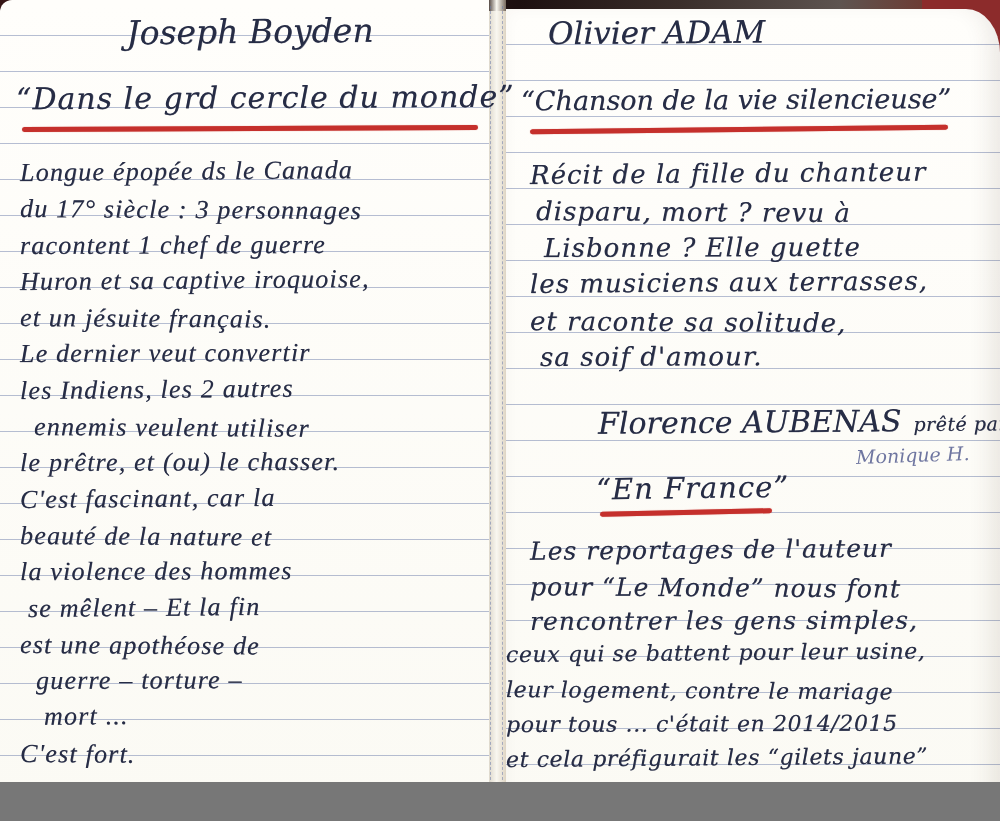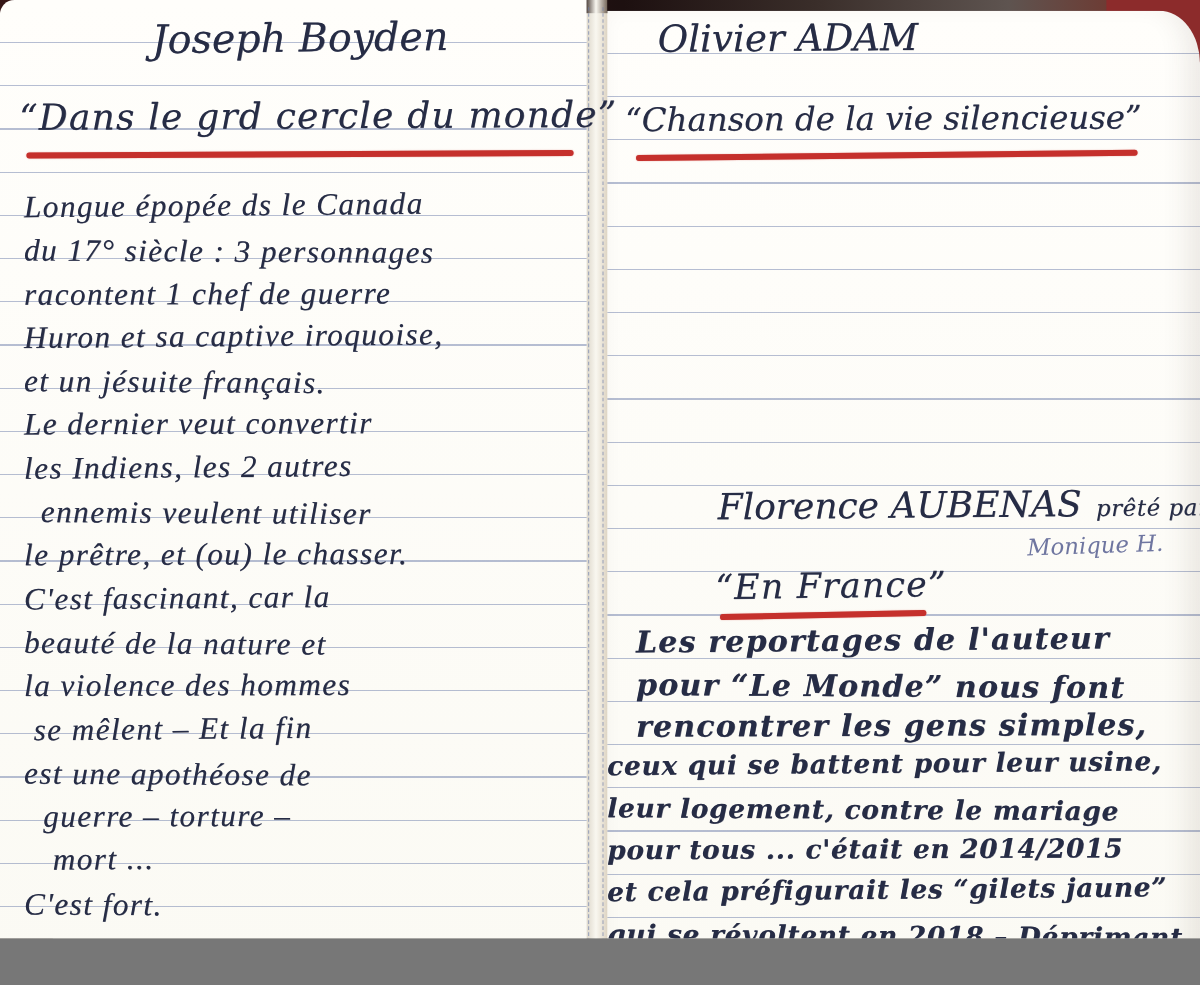--- a/index.html
+++ b/index.html
@@ -57,21 +57,21 @@
   .body-r1 > div{height:36.4px;}
   .body-r1 > div:nth-child(2){padding-left:6px;}
   .body-r1 > div:nth-child(3){padding-left:14px;}
   .body-r1 > div:nth-child(6){padding-left:10px;}
 
   .author2-row{left:598px;top:404px;font-size:30px;transform:rotate(-0.5deg);}
   .author2-row .lent{font-size:19px;margin-left:12px;letter-spacing:0.5px;}
   .lender{left:856px;top:444px;font-size:19px;color:#6f76a0;text-shadow:none;transform:rotate(-2deg);}
   .title2-r{left:596px;top:471px;font-size:29px;letter-spacing:1px;transform:rotate(-0.8deg);}
 
-  .body-r2{left:506px;top:521px;width:490px;font-size:22px;letter-spacing:0.6px;font-weight:bold;}
+  .body-r2{left:506px;top:537px;width:490px;font-size:22px;letter-spacing:0.6px;}
   .body-r2 > div{height:35px;}
   .body-r2 > div:nth-child(-n+3){font-size:25px;padding-left:24px;letter-spacing:1px;}
 
   .pagenum{left:915px;top:784px;font-size:27px;transform:rotate(-1deg);}
 
   
   .redline{position:absolute;height:5px;background:#c5302c;border-radius:3px;
       box-shadow:0 0 1px rgba(197,48,44,0.6);}
   .u1{left:22px;top:126px;width:456px;transform:rotate(-0.25deg);}
   .u2{left:530px;top:127px;width:418px;transform:rotate(-0.6deg);}
@@ -109,20 +109,28 @@
       <div>se mêlent – Et la fin</div>
       <div>est une apothéose de</div>
       <div>guerre – torture –</div>
       <div>mort ...</div>
       <div>C'est fort.</div>
     </div>
 
   <div class="hw author-r">Olivier ADAM</div>
   <div class="hw title-r">“Chanson de la vie silencieuse”</div>
   <div class="redline u2"></div>
+  <div class="hw hw-lines body-r1">
+      <div>Récit de la fille du chanteur</div>
+      <div>disparu, mort ? revu à</div>
+      <div>Lisbonne ? Elle guette</div>
+      <div>les musiciens aux terrasses,</div>
+      <div>et raconte sa solitude,</div>
+      <div>sa soif d'amour.</div>
+    </div>
 
   <div class="hw author2-row">
     <span>Florence AUBENAS</span><span class="lent">prêté par</span>
   </div>
   <div class="hw lender">Monique H.</div>
 
   <div class="hw title2-r">“En France”</div>
   <div class="redline u3"></div>
   <div class="hw hw-lines body-r2">
       <div>Les reportages de l'auteur</div>

